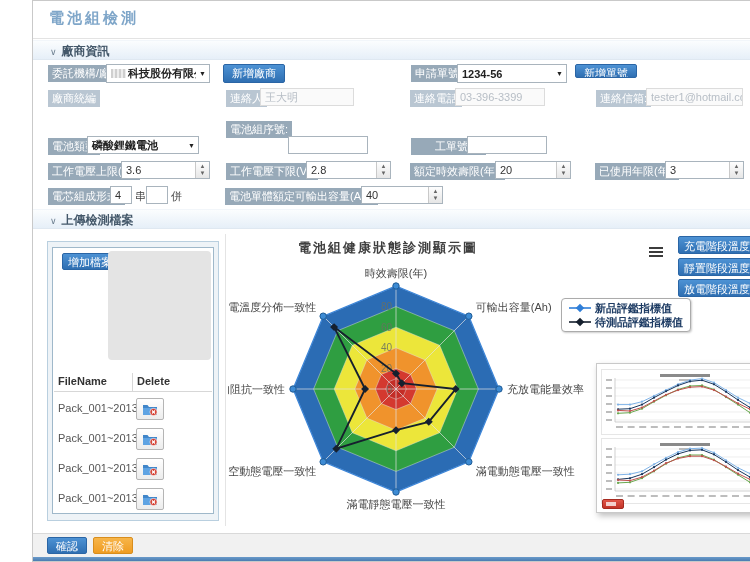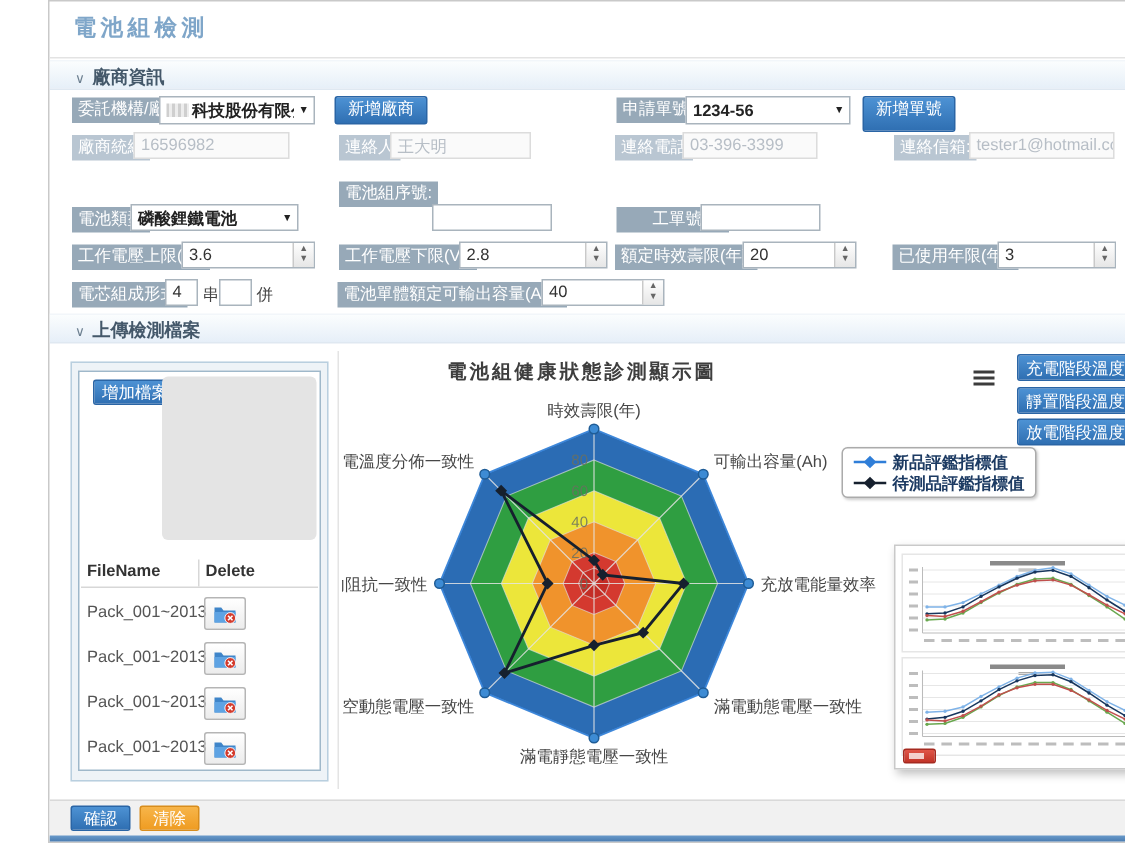--- a/index.html
+++ b/index.html
@@ -81,26 +81,23 @@
     <span class="val" style="font-weight:bold;color:#222;"><span class="censor"></span><span>科技股份有限公司</span></span>
     <span class="arrow">▼</span>
   </div>
   <div class="abs btn" style="left:190px;top:63px;width:62px;height:19px;">新增廠商</div>
 
   <div class="abs lbl" style="left:378px;top:64px;">申請單號</div>
   <div class="abs inp sel" style="left:424px;top:63px;width:110px;height:19px;">
     <span class="val" style="font-weight:bold;color:#222;">1234-56</span>
     <span class="arrow">▼</span>
   </div>
-  <div class="abs btn" style="left:542px;top:63px;width:62px;height:24px;">新增單號</div>
+  <div class="abs btn" style="left:542px;top:63px;width:62px;height:14px;">新增單號</div>
 
   <div class="abs lbl dis" style="left:15px;top:89px;">廠商統編</div>
-  <div class="abs inp dis" style="left:56px;top:87px;width:104px;height:18px;">
-      <span class="val">16596982</span>
-    </div>
   <div class="abs lbl dis" style="left:193px;top:89px;">連絡人</div>
   <div class="abs inp dis" style="left:227px;top:87px;width:94px;height:18px;">
       <span class="val">王大明</span>
     </div>
   <div class="abs lbl dis" style="left:377px;top:89px;">連絡電話</div>
   <div class="abs inp dis" style="left:422px;top:87px;width:90px;height:18px;">
       <span class="val">03-396-3399</span>
     </div>
   <div class="abs lbl dis" style="left:563px;top:89px;">連絡信箱:</div>
   <div class="abs inp dis" style="left:613px;top:87px;width:97px;height:18px;">
@@ -124,21 +121,21 @@
 
   <div class="abs lbl" style="left:15px;top:162px;">工作電壓上限(V):</div>
   <div class="abs inp" style="left:88px;top:160px;width:89px;height:18px;">
     <span class="val">3.6</span>
     <span class="spin">
         <span>▲</span>
         <span>▼</span>
       </span>
   </div>
   <div class="abs lbl" style="left:193px;top:162px;">工作電壓下限(V):</div>
-  <div class="abs inp" style="left:273px;top:160px;width:99px;height:18px;">
+  <div class="abs inp" style="left:273px;top:160px;width:85px;height:18px;">
     <span class="val">2.8</span>
     <span class="spin">
         <span>▲</span>
         <span>▼</span>
       </span>
   </div>
   <div class="abs lbl" style="left:377px;top:162px;">額定時效壽限(年):</div>
   <div class="abs inp" style="left:462px;top:160px;width:76px;height:18px;">
     <span class="val">20</span>
     <span class="spin">

